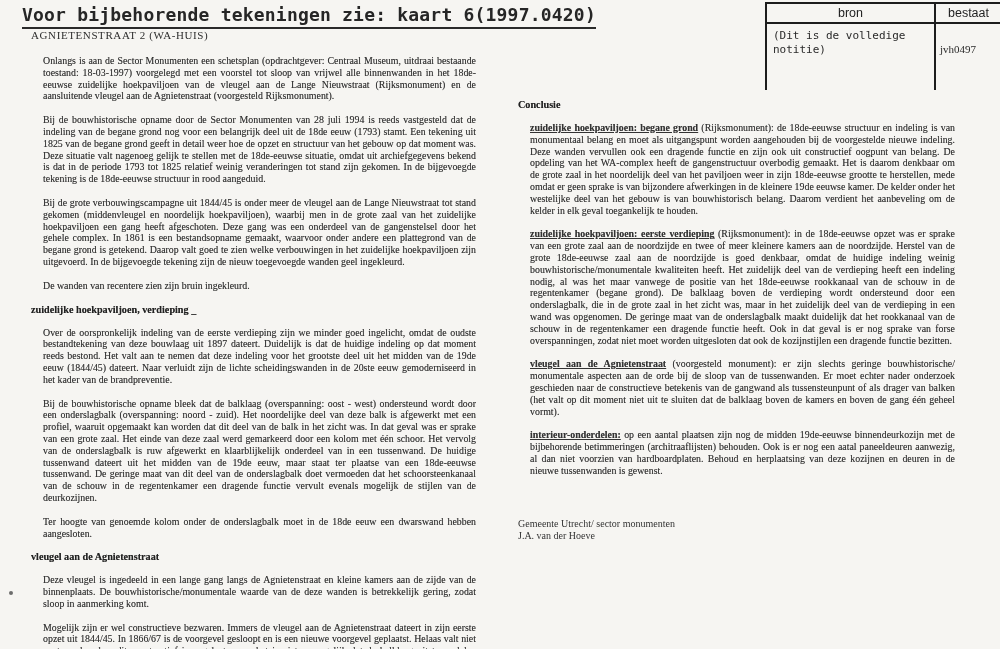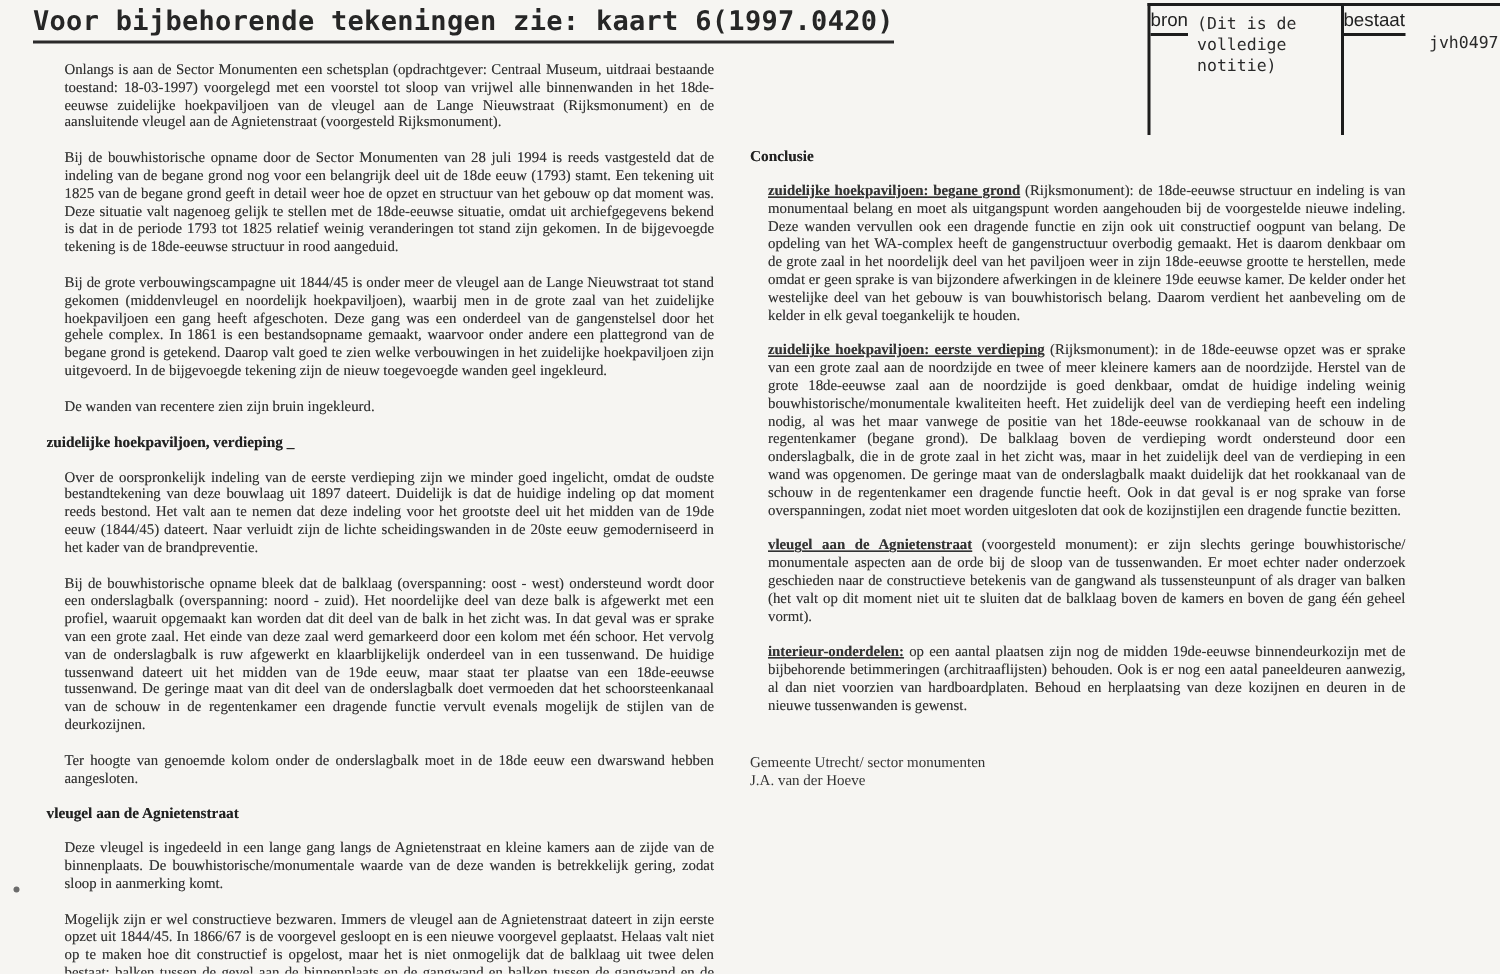--- a/index.html
+++ b/index.html
@@ -15,52 +15,52 @@
     font-weight:700;font-size:18px;color:#262626;
     border-bottom:2px solid #2a2a2a;padding-bottom:2px;
     letter-spacing:0.2px;white-space:nowrap;
   }
   
   .info-table{
     position:absolute;left:765px;top:2px;width:234px;height:86px;
     border-top:2px solid #1d1d1d;border-left:2px solid #1d1d1d;
     display:flex;
   }
-  .it-col{display:flex;flex-direction:row;}
+  .it-col{display:flex;flex-direction:column;}
   .it-col-bron{width:167px;}
   .it-col-verwerkt{flex:1;border-left:2px solid #1d1d1d;}
   .it-header{
     height:18px;border-bottom:2px solid #1d1d1d;
     font-family:"Liberation Sans", sans-serif;font-size:12.5px;color:#1f1f1f;
     display:flex;align-items:center;justify-content:center;
   }
   .it-cell{
     font-family:"DejaVu Sans Mono", monospace;font-size:11px;line-height:14px;
     color:#2a2a2a;padding:5px 2px 0 6px;
   }
-  .it-col-verwerkt .it-cell{padding-top:18px;padding-left:16px;}
+  .it-col-verwerkt .it-cell{padding-top:18px;padding-left:4px;font-family:Liberation Serif, serif;}
   
   .col{position:absolute;}
   .col-left{left:31px;top:29px;width:457px;}
-  .col-right{left:500px;top:99px;width:449px;}
+  .col-right{left:518px;top:99px;width:449px;}
   .doc-title{
     font-size:11px;letter-spacing:0.6px;color:#2e2e2e;margin:0 0 14px 0;
   }
   p.body{
     font-size:9.9px;line-height:11.8px;text-align:justify;margin:12px;color:#333;
     text-shadow:0 0 0.3px rgba(60,60,60,0.55);
   }
   .intro{margin-bottom:8px;}
   h3.sec{
     font-size:10.2px;font-weight:700;color:#222;margin:7px 0 1px 0;
     text-shadow:0 0 0.3px rgba(40,40,40,0.55);
   }
   .col-right h3.sec{margin-top:0;}
   .lead{text-decoration:underline;font-weight:bold;}
-  .signature{margin-top:26px;font-size:10px;line-height:12px;color:#333;}
+  .signature{margin-top:41px;font-size:10px;line-height:12px;color:#333;}
   .artifact-dot{
     position:absolute;left:9px;top:591px;width:4px;height:4px;
     background:#4a4a4a;border-radius:50%;opacity:.8;
   }
 </style>
 </head>
 <body>
 
 <div class="page">
 
@@ -71,20 +71,21 @@
       <div class="it-header">bron</div>
       <div class="it-cell">(Dit is de volledige notitie)</div>
     </div>
     <div class="it-col it-col-verwerkt">
       <div class="it-header">bestaat</div>
       <div class="it-cell">jvh0497</div>
     </div>
   </div>
 
   <div class="col col-left">
+    <div class="doc-title">AGNIETENSTRAAT 2 (WA-HUIS)</div>
     <p class="body intro">Onlangs is aan de Sector Monumenten een schetsplan (opdrachtgever: Centraal Museum, uitdraai bestaande toestand: 18-03-1997) voorgelegd met een voorstel tot sloop van vrijwel alle binnenwanden in het 18de-eeuwse zuidelijke hoekpaviljoen van de vleugel aan de Lange Nieuwstraat (Rijksmonument) en de aansluitende vleugel aan de Agnietenstraat (voorgesteld Rijksmonument).</p>
 
     <p class="body">Bij de bouwhistorische opname door de Sector Monumenten van 28 juli 1994 is reeds vastgesteld dat de indeling van de begane grond nog voor een belangrijk deel uit de 18de eeuw (1793) stamt. Een tekening uit 1825 van de begane grond geeft in detail weer hoe de opzet en structuur van het gebouw op dat moment was. Deze situatie valt nagenoeg gelijk te stellen met de 18de-eeuwse situatie, omdat uit archiefgegevens bekend is dat in de periode 1793 tot 1825 relatief weinig veranderingen tot stand zijn gekomen. In de bijgevoegde tekening is de 18de-eeuwse structuur in rood aangeduid.</p>
     <p class="body">Bij de grote verbouwingscampagne uit 1844/45 is onder meer de vleugel aan de Lange Nieuwstraat tot stand gekomen (middenvleugel en noordelijk hoekpaviljoen), waarbij men in de grote zaal van het zuidelijke hoekpaviljoen een gang heeft afgeschoten. Deze gang was een onderdeel van de gangenstelsel door het gehele complex. In 1861 is een bestandsopname gemaakt, waarvoor onder andere een plattegrond van de begane grond is getekend. Daarop valt goed te zien welke verbouwingen in het zuidelijke hoekpaviljoen zijn uitgevoerd. In de bijgevoegde tekening zijn de nieuw toegevoegde wanden geel ingekleurd.</p>
     <p class="body">De wanden van recentere zien zijn bruin ingekleurd.</p>
 
     <h3 class="sec">zuidelijke hoekpaviljoen, verdieping _</h3>
     <p class="body">Over de oorspronkelijk indeling van de eerste verdieping zijn we minder goed ingelicht, omdat de oudste bestandtekening van deze bouwlaag uit 1897 dateert. Duidelijk is dat de huidige indeling op dat moment reeds bestond. Het valt aan te nemen dat deze indeling voor het grootste deel uit het midden van de 19de eeuw (1844/45) dateert. Naar verluidt zijn de lichte scheidingswanden in de 20ste eeuw gemoderniseerd in het kader van de brandpreventie.</p>
     <p class="body">Bij de bouwhistorische opname bleek dat de balklaag (overspanning: oost - west) ondersteund wordt door een onderslagbalk (overspanning: noord - zuid). Het noordelijke deel van deze balk is afgewerkt met een profiel, waaruit opgemaakt kan worden dat dit deel van de balk in het zicht was. In dat geval was er sprake van een grote zaal. Het einde van deze zaal werd gemarkeerd door een kolom met één schoor. Het vervolg van de onderslagbalk is ruw afgewerkt en klaarblijkelijk onderdeel van in een tussenwand. De huidige tussenwand dateert uit het midden van de 19de eeuw, maar staat ter plaatse van een 18de-eeuwse tussenwand. De geringe maat van dit deel van de onderslagbalk doet vermoeden dat het schoorsteenkanaal van de schouw in de regentenkamer een dragende functie vervult evenals mogelijk de stijlen van de deurkozijnen.</p>
     <p class="body">Ter hoogte van genoemde kolom onder de onderslagbalk moet in de 18de eeuw een dwarswand hebben aangesloten.</p>

